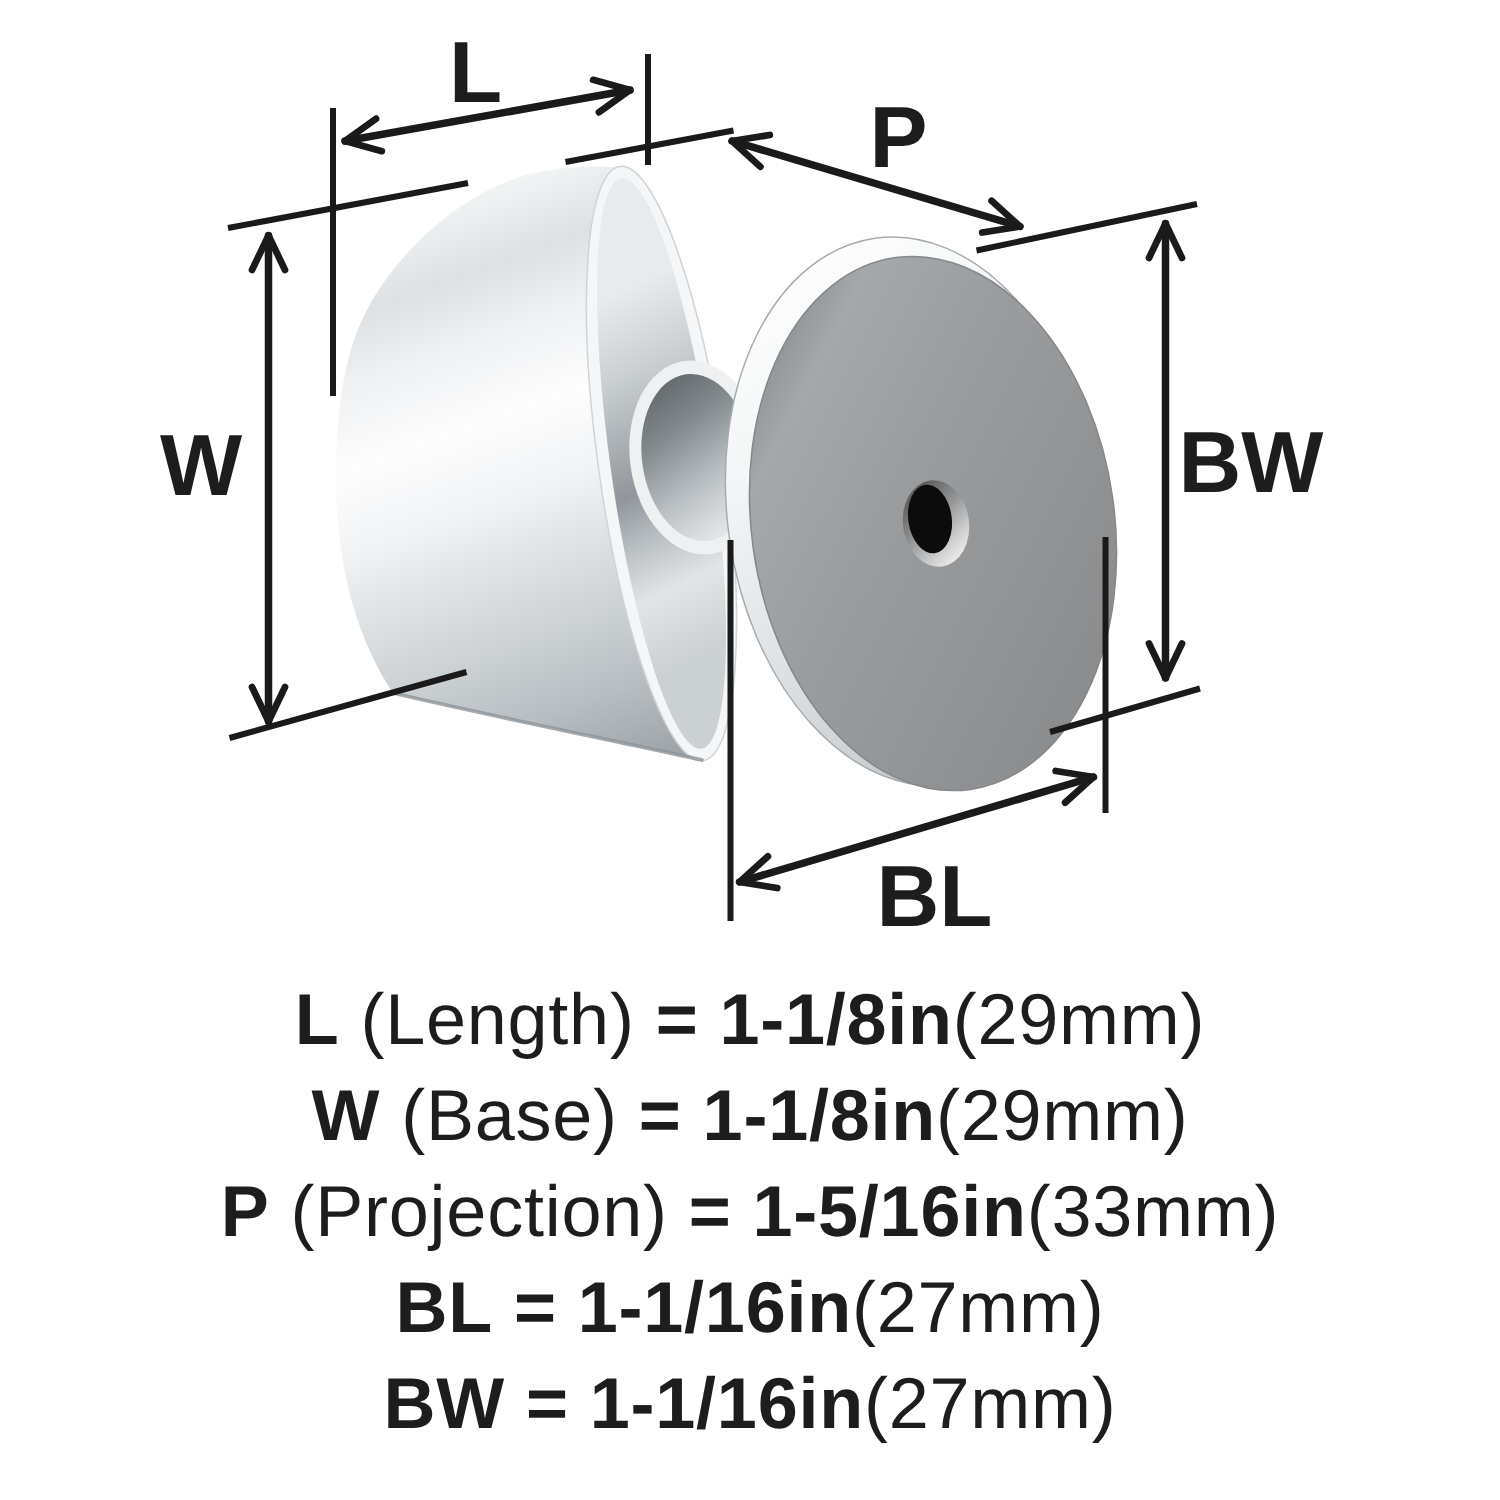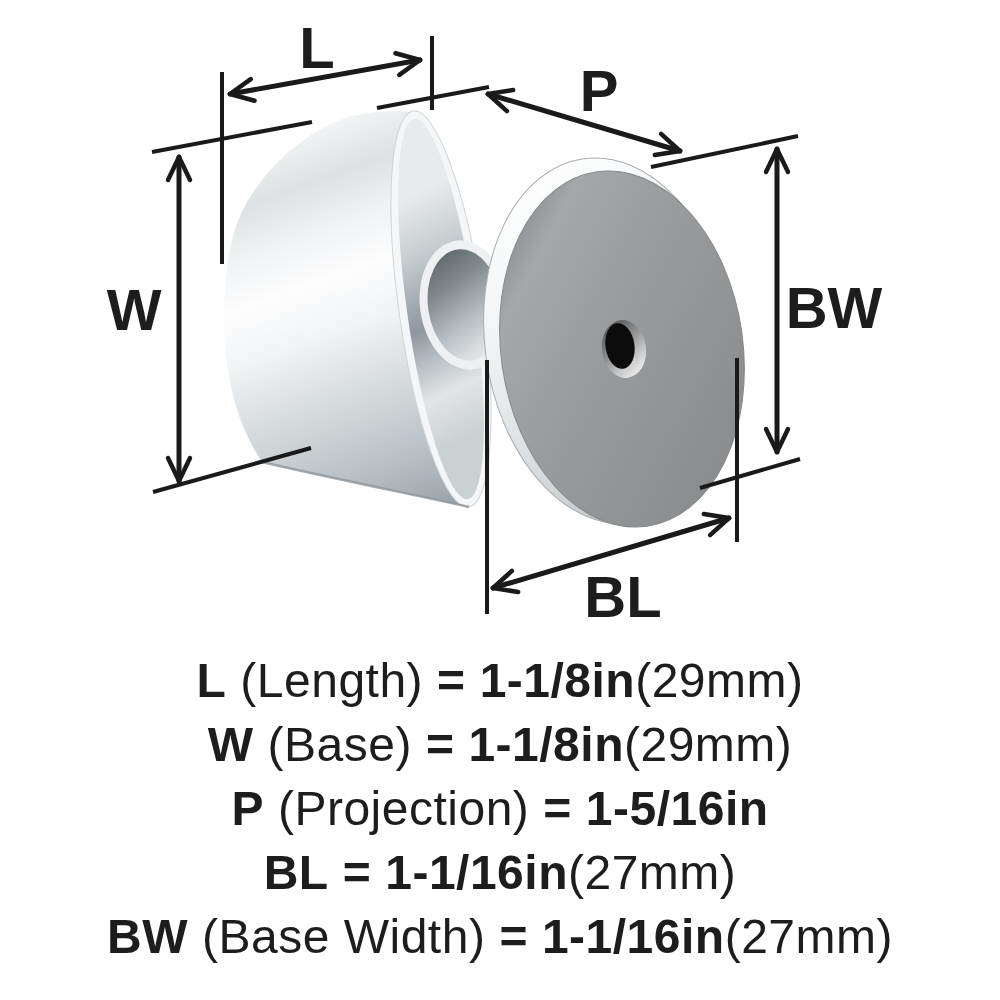--- a/index.html
+++ b/index.html
@@ -150,33 +150,33 @@
         <span class="b">1-1/8in</span>
         <span class="r">(29mm)</span>
       </span>
     </div>
     <div class="spec-row">
       <span class="b sp">P</span>
       <span class="r sp">(Projection)</span>
       <span class="b sp">=</span>
       <span class="vm">
         <span class="b">1-5/16in</span>
+        <span class="r">(33mm)</span>
       </span>
     </div>
     <div class="spec-row">
       <span class="b sp">BL</span>
       <span class="b sp">=</span>
       <span class="vm">
         <span class="b">1-1/16in</span>
         <span class="r">(27mm)</span>
       </span>
     </div>
     <div class="spec-row">
       <span class="b sp">BW</span>
-      <span class="r sp">(Base Width)</span>
       <span class="b sp">=</span>
       <span class="vm">
         <span class="b">1-1/16in</span>
         <span class="r">(27mm)</span>
       </span>
     </div>
   </div>
 </div>
 
 </body></html>

